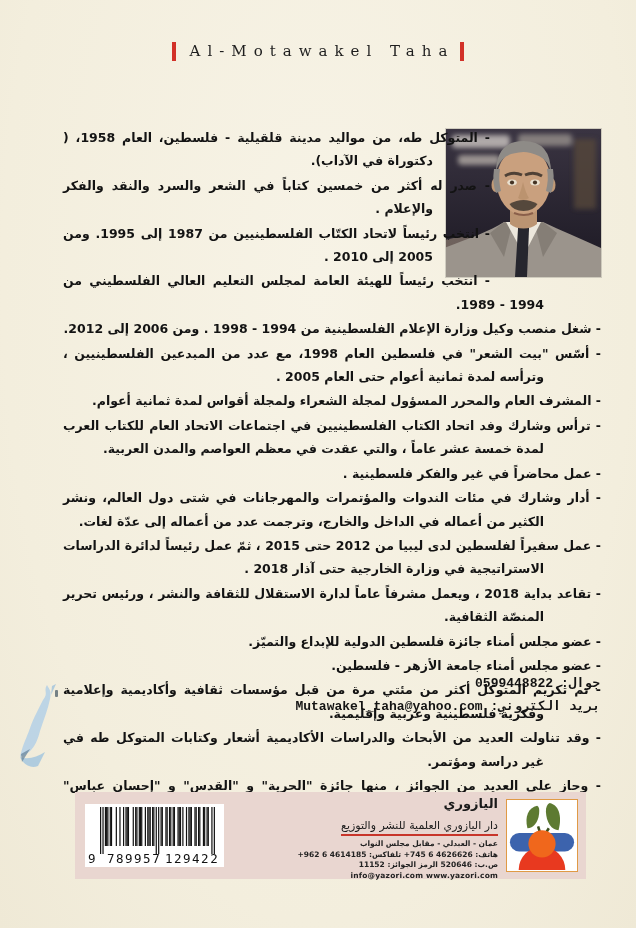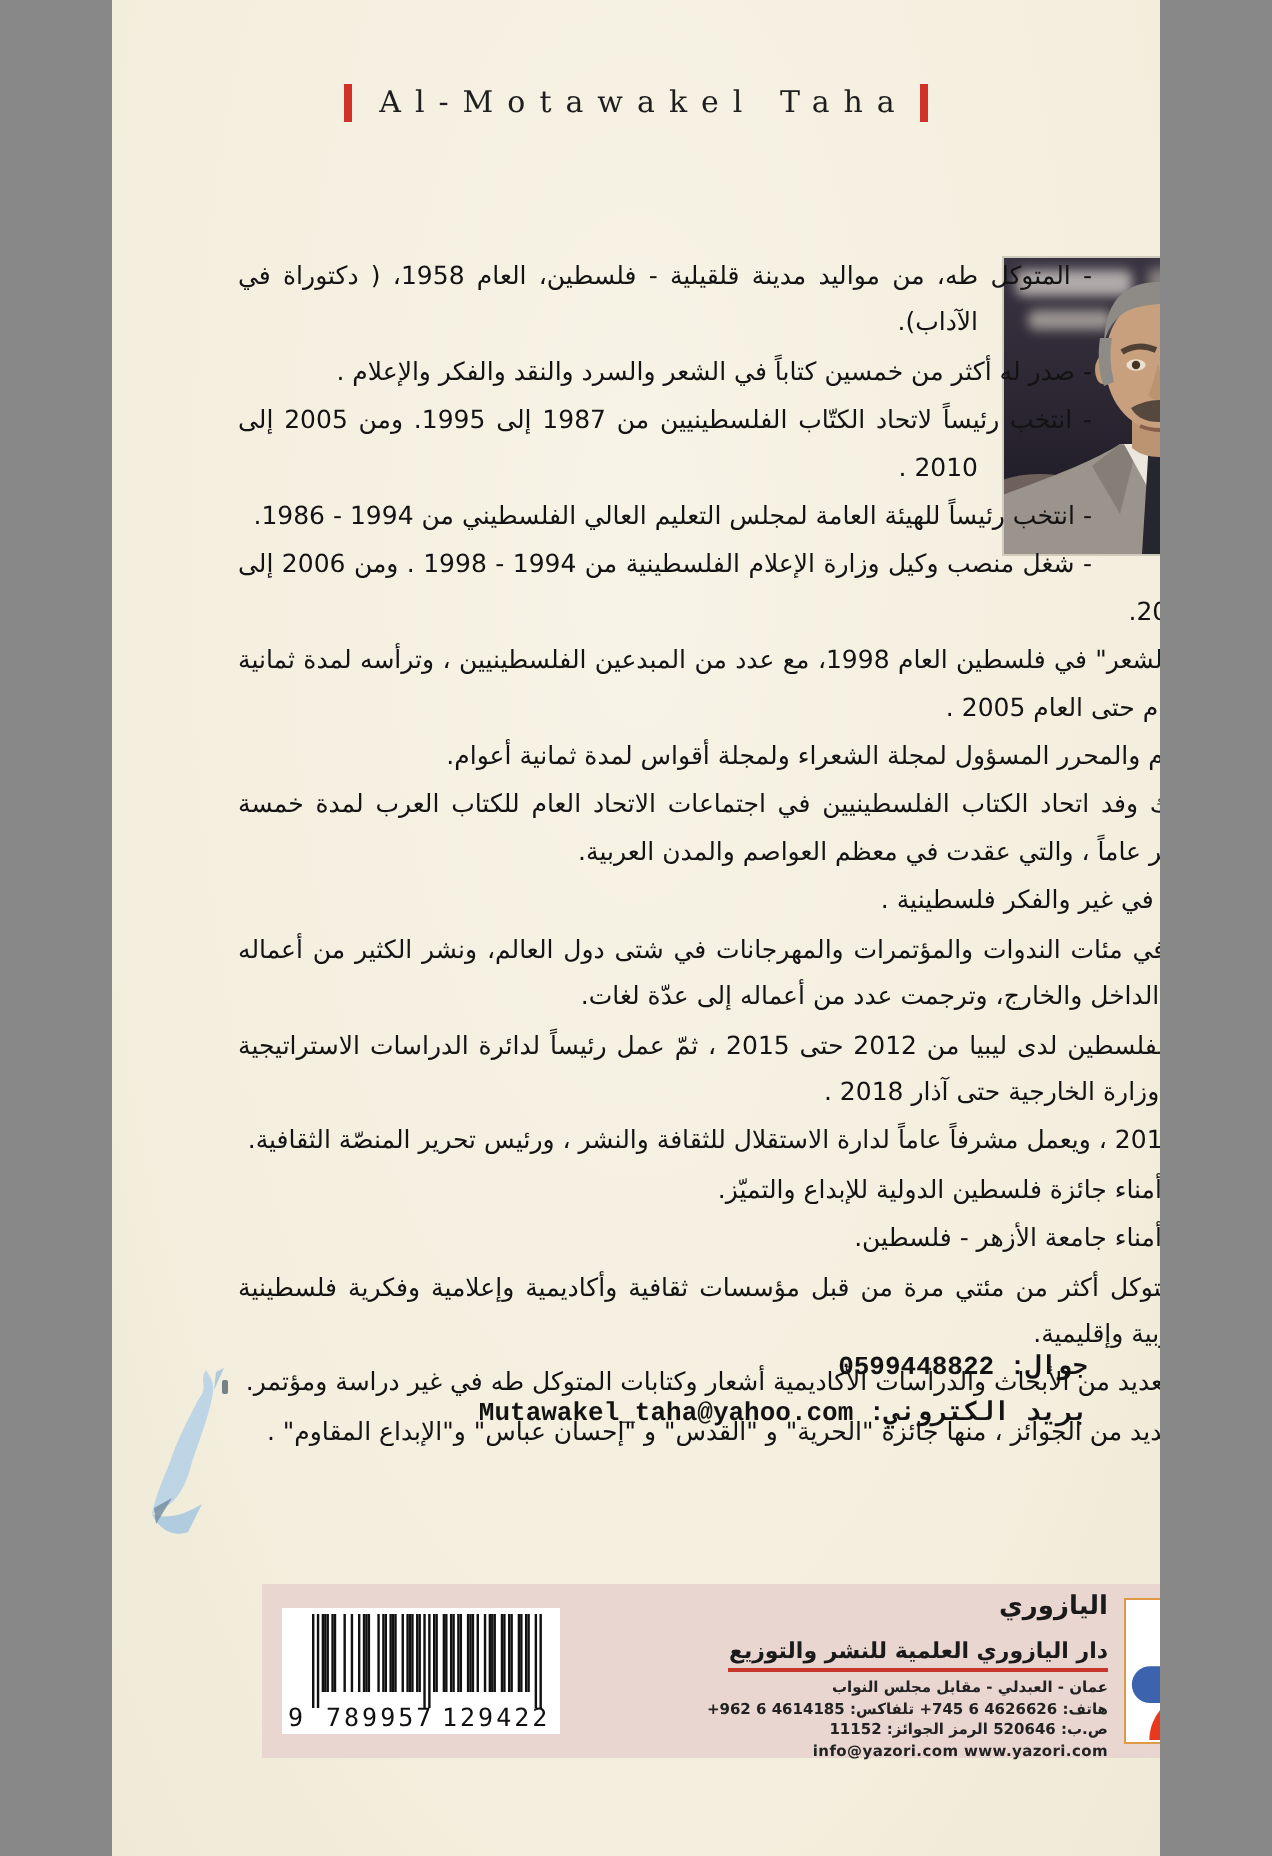--- a/index.html
+++ b/index.html
@@ -1,49 +1,49 @@
 <!DOCTYPE html>
 <html lang="ar"><head>
 <meta charset="utf-8">
 <style>
   html,body{margin:0;padding:0;background:#888;}
   .cover{
-    position:relative; width:524px; height:928px; margin:0 auto;
+    position:relative; width:636px; height:928px; margin:0 auto;
     background:#f5f1e1;
     background-image:radial-gradient(ellipse at 50% 30%, #f7f3e6 0%, #f3eedd 70%, #efe9d6 100%);
     font-family:"DejaVu Sans", sans-serif;
     overflow:hidden;
   }
   
   .title-row{position:absolute; top:40px; left:0; right:0; height:22px;
     display:flex; justify-content:center; align-items:center;}
   .title-bar{width:4px; height:19px; background:#d23128;}
   .title-text{font-family:"DejaVu Serif", serif; font-size:15px; letter-spacing:7px;
     color:#1e1e1e; margin:0 6px 0 14px; white-space:nowrap;}
   
   .bio{position:absolute; top:126px; left:63px; width:538px;
     direction:rtl; text-align:justify; color:#131313;
-    font-size:12.5px; font-weight:normal; line-height:23.4px;}
+    font-size:12.5px; font-weight:bold; line-height:23.4px;}
   .photo{float:right; width:155px; height:148px; margin:3px 0 6px 13px;
     box-shadow:0 0 0 1px rgba(0,0,0,.15);}
   .bio p{margin:0 0 1px 0; padding-right:57px; text-indent:-57px;}
   
   .contact{position:absolute; top:672px; right:36px; direction:rtl; text-align:right;
     font-size:13px; font-weight:bold; color:#131313; line-height:23px;font-family:Liberation Mono, monospace;}
   .contact bdi{font-weight:bold;}
   
   .ink{position:absolute; left:14px; top:682px;}
   
   .band{position:absolute; left:75px; top:792px; width:511px; height:87px; background:#e9d6d0;}
   .barcode-box{position:absolute; left:10px; top:12px; width:139px; height:63px; background:#ffffff;}
   .barcode-box svg{display:block;}
   .bc-digit{font-family:"DejaVu Sans Mono", monospace; font-size:12.5px; fill:#111; letter-spacing:1.5px;}
   .pub-info{position:absolute; right:88px; top:1px; width:250px; direction:rtl; text-align:right; color:#1a1a1a;}
   .pub-brand{font-size:13px; font-weight:bold; line-height:21px; margin:0;}
-  .pub-name{display:inline-block; font-size:11px; font-weight:bold; line-height:13px;
+  .pub-name{display:inline-block; font-size:11px; font-weight:normal; line-height:13px;
     border-bottom:2px solid #c8352a; padding-bottom:2px; margin:1px 0 3px 0;}
   .pub-small{font-size:7.5px; font-weight:bold; line-height:10.5px; margin:0; color:#222;}
   .pub-small bdi{unicode-bidi:isolate;}
   .pub-web{direction:ltr; text-align:right; letter-spacing:.2px;}
   .pub-logo{position:absolute; right:8px; top:7px; width:72px; height:73px;
     background:#fff; border:1px solid #e09a45; box-sizing:border-box;}
 </style>
 </head>
 <body>
 
@@ -102,21 +102,21 @@
         <circle cx="89" cy="53.5" r="2.1" fill="#443324"></circle>
         <path d="M77,53 q-3,12 -5,16 q5,4 11,0 q-3,-4 -6,-16 z" fill="#b9906c" opacity="0.85"></path>
         <path d="M63.5,75 q14,-8 28,0 q-4,7 -14,7 q-10,0 -14,-7 z" fill="#55483c"></path>
         <path d="M68,84 q10,4 19,0" stroke="#8a5f4a" stroke-width="2" fill="none"></path>
       </svg>
     </div>
 
   <p>- المتوكل طه، من مواليد مدينة قلقيلية - فلسطين، العام 1958، ( دكتوراة في الآداب).</p>
       <p>- صدر له أكثر من خمسين كتاباً في الشعر والسرد والنقد والفكر والإعلام .</p>
       <p>- انتخب رئيساً لاتحاد الكتّاب الفلسطينيين من 1987 إلى 1995. ومن 2005 إلى 2010 .</p>
-      <p>- انتخب رئيساً للهيئة العامة لمجلس التعليم العالي الفلسطيني من 1994 - 1986.</p>
+      <p>- انتخب رئيساً للهيئة العامة لمجلس التعليم العالي الفلسطيني من 1994 - 1989.</p>
       <p>- شغل منصب وكيل وزارة الإعلام الفلسطينية من 1994 - 1998 . ومن 2006 إلى 2012.</p>
       <p>- أسّس "بيت الشعر" في فلسطين العام 1998، مع عدد من المبدعين الفلسطينيين ، وترأسه لمدة ثمانية أعوام حتى العام 2005 .</p>
       <p>- المشرف العام والمحرر المسؤول لمجلة الشعراء ولمجلة أقواس لمدة ثمانية أعوام.</p>
       <p>- ترأس وشارك وفد اتحاد الكتاب الفلسطينيين في اجتماعات الاتحاد العام للكتاب العرب لمدة خمسة عشر عاماً ، والتي عقدت في معظم العواصم والمدن العربية.</p>
       <p>- عمل محاضراً في غير والفكر فلسطينية .</p>
       <p>- أدار وشارك في مئات الندوات والمؤتمرات والمهرجانات في شتى دول العالم، ونشر الكثير من أعماله في الداخل والخارج، وترجمت عدد من أعماله إلى عدّة لغات.</p>
       <p>- عمل سفيراً لفلسطين لدى ليبيا من 2012 حتى 2015 ، ثمّ عمل رئيساً لدائرة الدراسات الاستراتيجية في وزارة الخارجية حتى آذار 2018 .</p>
       <p>- تقاعد بداية 2018 ، ويعمل مشرفاً عاماً لدارة الاستقلال للثقافة والنشر ، ورئيس تحرير المنصّة الثقافية.</p>
       <p>- عضو مجلس أمناء جائزة فلسطين الدولية للإبداع والتميّز.</p>
       <p>- عضو مجلس أمناء جامعة الأزهر - فلسطين.</p>

